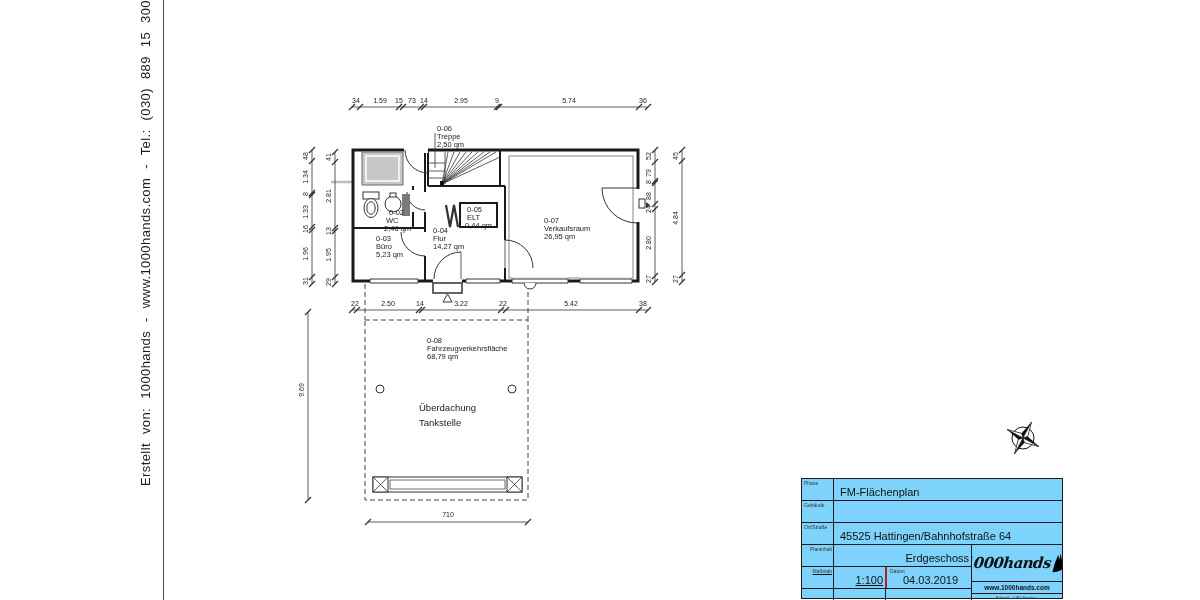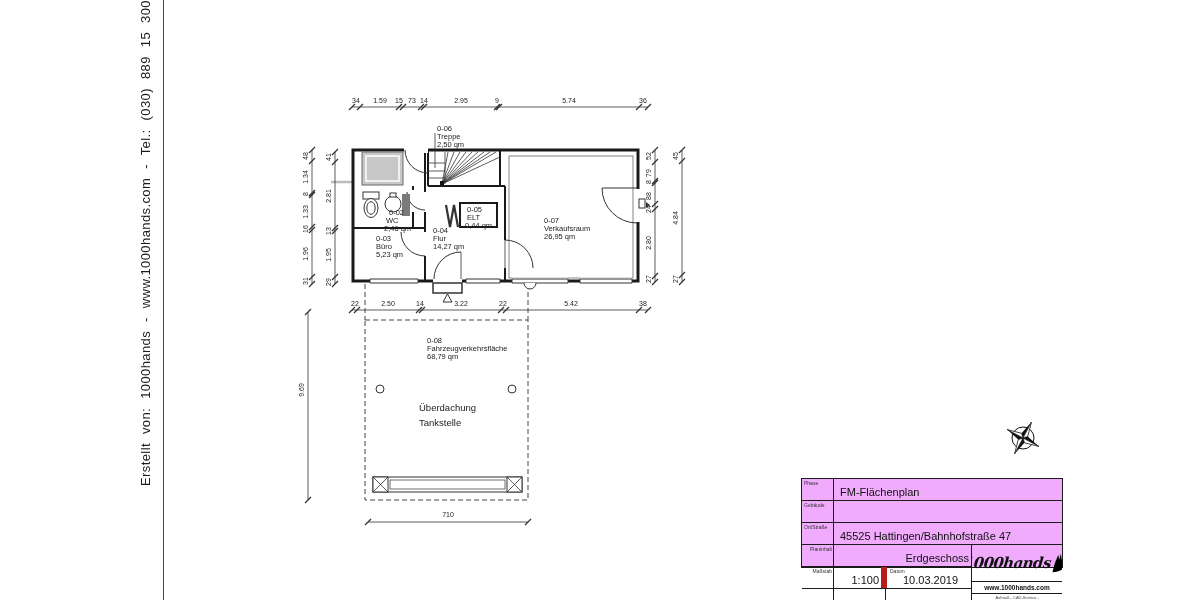--- a/index.html
+++ b/index.html
@@ -17,30 +17,30 @@
     white-space:nowrap;
   }
   
   .plan-svg{position:absolute;left:0;top:0;}
   .plan-svg text{font-family:"Liberation Sans",sans-serif;fill:#222;}
   .dimtxt{font-size:7px;}
   .roomtxt{font-size:7.5px;}
   .bigtxt{font-size:9.5px;}
   
   .titleblock{
-    position:absolute;left:801px;top:478px;width:262px;height:90px;
-    border:1px solid #1b1b1b;background:#f0abfc;font-size:11px;box-sizing:border-box;
+    position:absolute;left:801px;top:478px;width:262px;height:121px;
+    border:1px solid #1b1b1b;background:#7dd3fc;font-size:11px;box-sizing:border-box;
   }
   .tb-row{display:flex;border-bottom:1px solid #1b1b1b;height:22px;box-sizing:border-box;}
   .tb-lbl{width:32px;border-right:1px solid #1b1b1b;font-size:5px;color:#333;padding:1px 1px 0 2px;box-sizing:border-box;flex:0 0 auto;}
   .tb-val{flex:1;padding:7px 2px 0 6px;font-size:11px;white-space:nowrap;overflow:hidden;}
   .tb-bottom{display:flex;height:77px;}
   .tb-left{width:170px;border-right:1px solid #1b1b1b;box-sizing:border-box;}
   .tb-split{display:flex;height:22px;border-bottom:1px solid #1b1b1b;box-sizing:border-box;text-align:right;}
-  .tb-cell-a{width:85px;display:flex;border-right:6px solid #b91c1c;box-sizing:border-box;}
+  .tb-cell-a{width:85px;display:flex;border-right:2px solid #b91c1c;box-sizing:border-box;text-decoration:underline;}
   .tb-cell-b{flex:1;position:relative;}
   .tb-mini-lbl{position:absolute;top:1px;left:3px;font-size:5px;color:#333;}
   .tb-mini-val{position:absolute;left:16px;bottom:2px;font-size:11px;}
   .tb-stub{height:32px;display:flex;}
   .tb-stub .s1{width:32px;border-right:1px solid #1b1b1b;box-sizing:border-box;}
   .tb-stub .s2{width:52px;border-right:1px solid #1b1b1b;box-sizing:border-box;}
   
   .tb-logo{flex:1;display:flex;flex-direction:column;align-items:center;overflow:hidden;}
   .brand-row{display:flex;align-items:center;justify-content:center;height:36px;}
   .brand-text{
@@ -288,36 +288,36 @@
 <div class="titleblock">
   <div class="tb-row">
     <div class="tb-lbl">Phase</div>
     <div class="tb-val">FM-Flächenplan</div>
   </div>
   <div class="tb-row">
     <div class="tb-lbl">Gebäude</div>
   </div>
   <div class="tb-row">
     <div class="tb-lbl">Ort/Straße</div>
-    <div class="tb-val">45525 Hattingen/Bahnhofstraße 47</div>
+    <div class="tb-val">45525 Hattingen/Bahnhofstraße 64</div>
   </div>
   <div class="tb-bottom">
     <div class="tb-left">
       <div class="tb-split">
         <div class="tb-lbl">Planinhalt</div>
         <div class="tb-val">Erdgeschoss</div>
       </div>
       <div class="tb-split">
         <div class="tb-cell-a">
           <div class="tb-lbl">Maßstab</div>
           <div class="tb-val">1:100</div>
         </div>
         <div class="tb-cell-b">
           <span class="tb-mini-lbl">Datum</span>
-          <span class="tb-mini-val">10.03.2019</span>
+          <span class="tb-mini-val">04.03.2019</span>
         </div>
       </div>
       <div class="tb-stub">
         <div class="s1"></div>
           <div class="s2"></div>
       </div>
     </div>
     <div class="tb-logo">
       <div class="brand-row">
         <span class="brand-text">1000hands</span>

